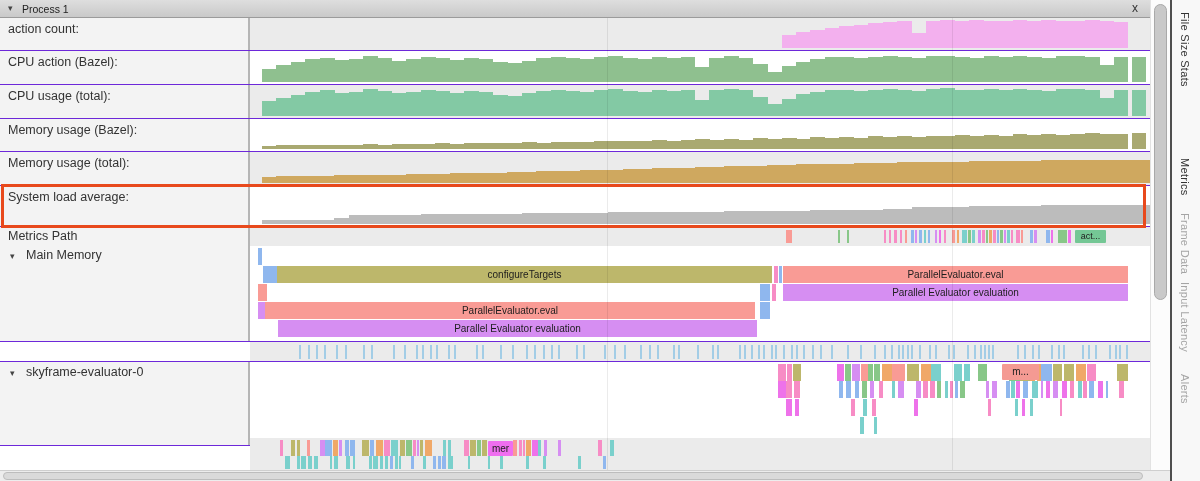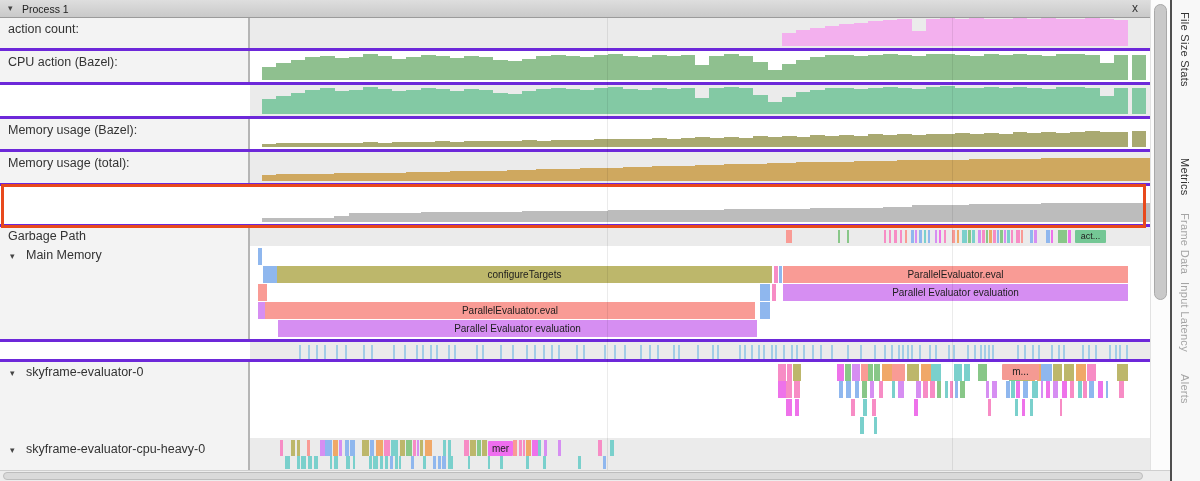--- a/index.html
+++ b/index.html
@@ -14,21 +14,21 @@
   #hdr .title{position:absolute;left:22px;top:3px;font-size:10.5px;color:#222;}
   #hdr .close{position:absolute;right:12px;top:1px;font-size:12px;color:#333;cursor:pointer;}
   
   .row{position:absolute;left:0;width:1150px;}
   .row-label{position:absolute;left:0;top:0;bottom:0;width:250px;background:#f3f3f3;
              border-right:2px solid #b5b5b5;box-sizing:border-box;
              font-size:12.5px;color:#333;padding:4px 0 0 8px;}
   .row-label .tarrow{display:inline-block;width:16px;padding-left:2px;font-size:9px;color:#444;cursor:pointer;}
   .row-canvas{position:absolute;left:250px;top:0;bottom:0;width:900px;background:#fff;overflow:hidden;}
   .row-canvas.alt{background:#ebebeb;}
-  .row{border-bottom:3px solid #6d28d9;box-sizing:border-box;}
+  .row{border-bottom:1px solid #6d28d9;box-sizing:border-box;}
   .counter-canvas i{position:absolute;bottom:2px;display:block;}
   .slice{position:absolute;height:17px;box-sizing:border-box;overflow:hidden;
          font-size:10px;line-height:17px;text-align:center;color:#1d1d1d;white-space:nowrap;}
   .tick{position:absolute;display:block;}
   .badge{position:absolute;box-sizing:border-box;overflow:hidden;text-align:center;
          color:#222;white-space:nowrap;border-radius:1px;}
   
   #grid{position:absolute;left:250px;top:18px;width:900px;height:452px;pointer-events:none;z-index:6;}
   #grid .gl{position:absolute;top:0;bottom:0;width:1px;background:rgba(0,0,0,0.08);}
   #hl-box{position:absolute;left:1px;top:184px;width:1145px;height:44px;
@@ -154,20 +154,21 @@
         <i style="left: 791.4px; width: 14.9333px; height: 24px; background: rgb(143, 192, 143);"></i>
         <i style="left: 805.833px; width: 14.9333px; height: 26px; background: rgb(143, 192, 143);"></i>
         <i style="left: 820.267px; width: 14.9333px; height: 26px; background: rgb(143, 192, 143);"></i>
         <i style="left: 834.7px; width: 14.9333px; height: 25px; background: rgb(143, 192, 143);"></i>
         <i style="left: 849.133px; width: 14.9333px; height: 17px; background: rgb(143, 192, 143);"></i>
         <i style="left: 863.567px; width: 14.9333px; height: 25px; background: rgb(143, 192, 143);"></i>
         <i style="left: 882px; width: 14px; height: 25px; background: rgb(143, 192, 143);"></i>
       </div>
   </div>
   <div class="row" style="top:85px;height:34px">
+    <div class="row-label"><span>CPU usage (total):</span></div>
     <div class="row-canvas alt counter-canvas">
         <i style="left: 12px; width: 14.9333px; height: 15px; background: rgb(131, 201, 164);"></i>
         <i style="left: 26.4333px; width: 14.9333px; height: 18px; background: rgb(131, 201, 164);"></i>
         <i style="left: 40.8667px; width: 14.9333px; height: 21px; background: rgb(131, 201, 164);"></i>
         <i style="left: 55.3px; width: 14.9333px; height: 24px; background: rgb(131, 201, 164);"></i>
         <i style="left: 69.7333px; width: 14.9333px; height: 26px; background: rgb(131, 201, 164);"></i>
         <i style="left: 84.1667px; width: 14.9333px; height: 23px; background: rgb(131, 201, 164);"></i>
         <i style="left: 98.6px; width: 14.9333px; height: 24px; background: rgb(131, 201, 164);"></i>
         <i style="left: 113.033px; width: 14.9333px; height: 27px; background: rgb(131, 201, 164);"></i>
         <i style="left: 127.467px; width: 14.9333px; height: 25px; background: rgb(131, 201, 164);"></i>
@@ -351,20 +352,21 @@
         <i style="left: 791.4px; width: 14.9333px; height: 15px; background: rgb(169, 169, 113);"></i>
         <i style="left: 805.833px; width: 14.9333px; height: 14px; background: rgb(169, 169, 113);"></i>
         <i style="left: 820.267px; width: 14.9333px; height: 15px; background: rgb(169, 169, 113);"></i>
         <i style="left: 834.7px; width: 14.9333px; height: 16px; background: rgb(169, 169, 113);"></i>
         <i style="left: 849.133px; width: 14.9333px; height: 15px; background: rgb(169, 169, 113);"></i>
         <i style="left: 863.567px; width: 14.9333px; height: 15px; background: rgb(169, 169, 113);"></i>
         <i style="left: 882px; width: 14px; height: 16px; background: rgb(169, 169, 113);"></i>
       </div>
   </div>
   <div class="row" style="top:186px;height:41px">
+    <div class="row-label"><span>System load average:</span></div>
     <div class="row-canvas counter-canvas">
         <i style="left: 12px; width: 14.9333px; height: 4px; background: rgb(188, 188, 188);"></i>
         <i style="left: 26.4333px; width: 14.9333px; height: 4px; background: rgb(188, 188, 188);"></i>
         <i style="left: 40.8667px; width: 14.9333px; height: 4px; background: rgb(188, 188, 188);"></i>
         <i style="left: 55.3px; width: 14.9333px; height: 4px; background: rgb(188, 188, 188);"></i>
         <i style="left: 69.7333px; width: 14.9333px; height: 4px; background: rgb(188, 188, 188);"></i>
         <i style="left: 84.1667px; width: 14.9333px; height: 6px; background: rgb(188, 188, 188);"></i>
         <i style="left: 98.6px; width: 14.9333px; height: 9px; background: rgb(188, 188, 188);"></i>
         <i style="left: 113.033px; width: 14.9333px; height: 9px; background: rgb(188, 188, 188);"></i>
         <i style="left: 127.467px; width: 14.9333px; height: 9px; background: rgb(188, 188, 188);"></i>
@@ -417,21 +419,21 @@
         <i style="left: 805.833px; width: 14.9333px; height: 19px; background: rgb(188, 188, 188);"></i>
         <i style="left: 820.267px; width: 14.9333px; height: 19px; background: rgb(188, 188, 188);"></i>
         <i style="left: 834.7px; width: 14.9333px; height: 19px; background: rgb(188, 188, 188);"></i>
         <i style="left: 849.133px; width: 14.9333px; height: 19px; background: rgb(188, 188, 188);"></i>
         <i style="left: 863.567px; width: 14.9333px; height: 19px; background: rgb(188, 188, 188);"></i>
         <i style="left: 878px; width: 22px; height: 19px; background: rgb(188, 188, 188);"></i>
       </div>
   </div>
 
   <div class="row" style="top:227px;height:19px;border-bottom:none">
-    <div class="row-label" style="padding-top:2px"><span>Garbage Path</span></div>
+    <div class="row-label" style="padding-top:2px"><span>Metrics Path</span></div>
     <div class="row-canvas alt" id="cp-canvas">
         <div class="tick" style="left: 536px; top: 3px; width: 6px; height: 13px; background: rgb(249, 155, 149);"></div>
         <div class="tick" style="left: 588px; top: 3px; width: 2px; height: 13px; background: rgb(136, 199, 136);"></div>
         <div class="tick" style="left: 597px; top: 3px; width: 2px; height: 13px; background: rgb(136, 199, 136);"></div>
         <div class="tick" style="left: 634px; top: 3px; width: 2px; height: 13px; background: rgb(247, 140, 197);"></div>
         <div class="tick" style="left: 639px; top: 3px; width: 2px; height: 13px; background: rgb(247, 140, 197);"></div>
         <div class="tick" style="left: 644px; top: 3px; width: 3px; height: 13px; background: rgb(247, 140, 197);"></div>
         <div class="tick" style="left: 650px; top: 3px; width: 2px; height: 13px; background: rgb(247, 140, 197);"></div>
         <div class="tick" style="left: 655px; top: 3px; width: 2px; height: 13px; background: rgb(249, 155, 149);"></div>
         <div class="tick" style="left: 661px; top: 3px; width: 3px; height: 13px; background: rgb(143, 183, 238);"></div>
@@ -664,23 +666,20 @@
         <div class="tick" style="left: 771.814px; top: 37px; width: 3.21186px; height: 17px; background: rgb(238, 114, 234);"></div>
         <div class="tick" style="left: 779.971px; top: 37px; width: 2.60013px; height: 17px; background: rgb(122, 208, 204);"></div>
         <div class="tick" style="left: 809.58px; top: 37px; width: 2.4239px; height: 17px; background: rgb(247, 140, 197);"></div>
         <div class="tick" style="left: 610px; top: 55px; width: 3.91651px; height: 17px; background: rgb(122, 208, 204);"></div>
         <div class="tick" style="left: 623.775px; top: 55px; width: 3.45864px; height: 17px; background: rgb(122, 208, 204);"></div>
         <div class="badge" style="left: 752px; top: 2px; width: 37px; height: 16px; background: rgb(244, 154, 147); font-size: 10px; line-height: 16px;">m...</div>
       </div>
   </div>
 
   <div class="row" style="top:438px;height:32px;border-bottom:none">
-    <div class="row-label" style="padding-top:4px">
-      <span style="display:inline-block;width:16px;padding-left:2px;font-size:9px;color:#444">▾</span><span>skyframe-evaluator-cpu-heavy-0</span>
-    </div>
     <div class="row-canvas alt" id="skh-canvas">
         <div class="tick" style="left: 30px; top: 2px; width: 2.98759px; height: 16px; background: rgb(247, 140, 197);"></div>
         <div class="tick" style="left: 41.2788px; top: 2px; width: 3.76308px; height: 16px; background: rgb(189, 183, 107);"></div>
         <div class="tick" style="left: 47.0761px; top: 2px; width: 3.3299px; height: 16px; background: rgb(189, 183, 107);"></div>
         <div class="tick" style="left: 57.4129px; top: 2px; width: 2.92321px; height: 16px; background: rgb(249, 155, 149);"></div>
         <div class="tick" style="left: 70.2829px; top: 2px; width: 4.88266px; height: 16px; background: rgb(214, 142, 242);"></div>
         <div class="tick" style="left: 75.327px; top: 2px; width: 6.33268px; height: 16px; background: rgb(143, 183, 238);"></div>
         <div class="tick" style="left: 83.4182px; top: 2px; width: 4.22407px; height: 16px; background: rgb(240, 168, 104);"></div>
         <div class="tick" style="left: 89.1841px; top: 2px; width: 2.64883px; height: 16px; background: rgb(214, 142, 242);"></div>
         <div class="tick" style="left: 95.4532px; top: 2px; width: 3.07164px; height: 16px; background: rgb(143, 183, 238);"></div>

